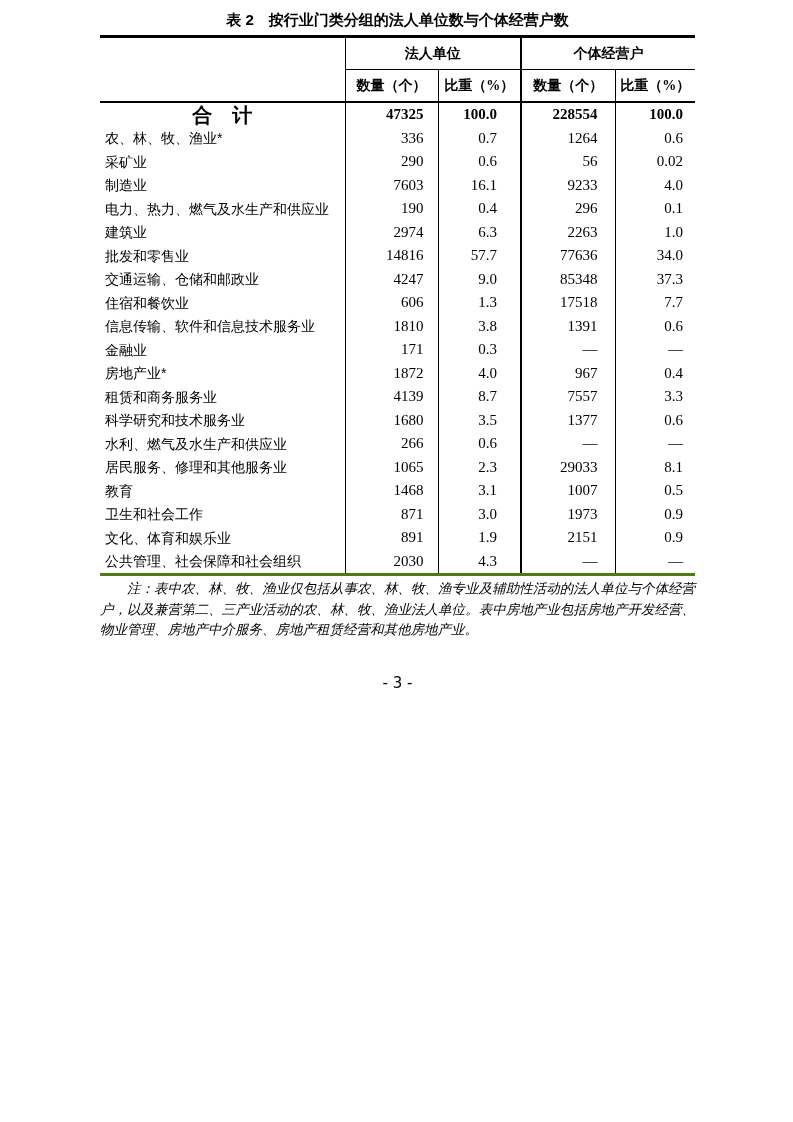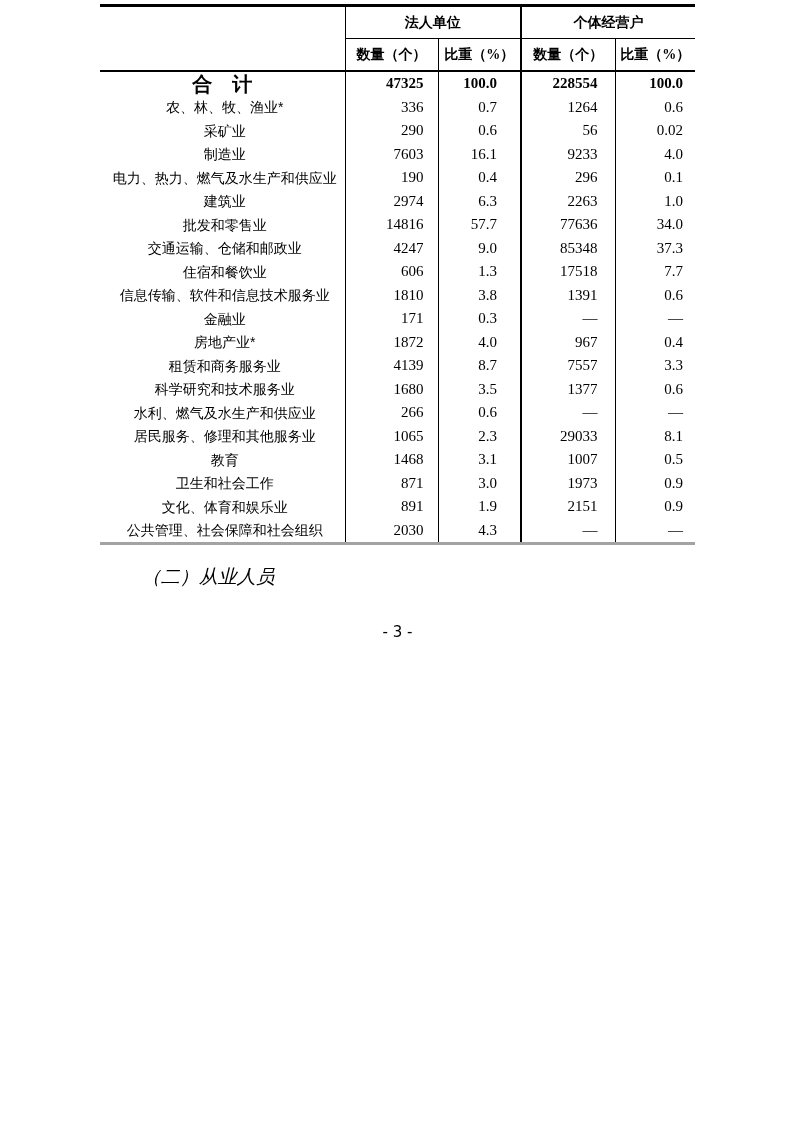--- a/index.html
+++ b/index.html
@@ -24,40 +24,40 @@
     font-weight: bold;
     font-size: 15px; line-height: 22px;
   }
 
   table.stat-table {
     margin-top: 4px;
     width: 595px;
     table-layout: fixed;
     border-collapse: collapse;
     border-top: 3px solid #000;
-    border-bottom: 3px solid #a3a3a3;
+    border-bottom: 3px solid #4d7c0f;
   }
   .stat-table th, .stat-table td { padding: 0; vertical-align: middle; }
 
   .stat-table th {
     font-family: "Liberation Sans", sans-serif;
     font-weight: bold; font-size: 14px;
     height: 31px; text-align: center;
   }
   th.group-header { border-bottom: 1px solid #000; }
   tr.subheader-row th { border-bottom: 2px solid #000; font-family: Liberation Serif, serif; }
   th.corner-cell { border-bottom: 2px solid #000; }
 
   .bl1 { border-left: 1px solid #000; }
   .bl2 { border-left: 2px solid #000; }
 
   .stat-table td { font-size: 15px; height: 23.5px; line-height: 1; }
   td.row-label {
     font-family: "Liberation Sans", sans-serif;
-    font-size: 14px; text-align: center; padding-left: 5px;
+    font-size: 14px; text-align: left; padding-left: 5px;
   }
   td.num { text-align: right; font-family: "Liberation Serif", serif; }
   td.c2 { padding-right: 14px; }
   td.c3 { padding-right: 23px; }
   td.c4 { padding-right: 17px; }
   td.c5 { padding-right: 12px; }
   tr.total-row td { font-weight: bold; }
   tr.total-row td.row-label {
     text-align: center; padding-left: 0; font-size: 20px;
   }
@@ -88,20 +88,21 @@
     font-family: "DejaVu Sans", sans-serif;
     font-size: 15px;
   }
 </style>
 </head>
 <body>
 
 <div class="content">
 
 
+  <div class="table-title">表 2　按行业门类分组的法人单位数与个体经营户数</div>
 
   <table class="stat-table">
     <colgroup>
       <col style="width:245px">
         <col style="width:93px">
         <col style="width:83px">
       <col style="width:94px">
         <col style="width:80px">
     </colgroup>
     <thead>
@@ -254,19 +255,19 @@
       <tr>
         <td class="row-label">公共管理、社会保障和社会组织</td>
         <td class="num c2 bl1">2030</td>
         <td class="num c3 bl1">4.3</td>
         <td class="num c4 bl2">—</td>
         <td class="num c5 bl1">—</td>
       </tr>
     </tbody>
   </table>
 
-
-  <div class="section-heading">（二）从业人员</div>
+  <p class="table-note">注：表中农、林、牧、渔业仅包括从事农、林、牧、渔专业及辅助性活动的法人单位与个体经营户，以及兼营第二、三产业活动的农、林、牧、渔业法人单位。表中房地产业包括房地产开发经营、物业管理、房地产中介服务、房地产租赁经营和其他房地产业。</p>
+
 
 
   <div class="page-number">- 3 -</div>
 
 </div>
 
 </body></html>

